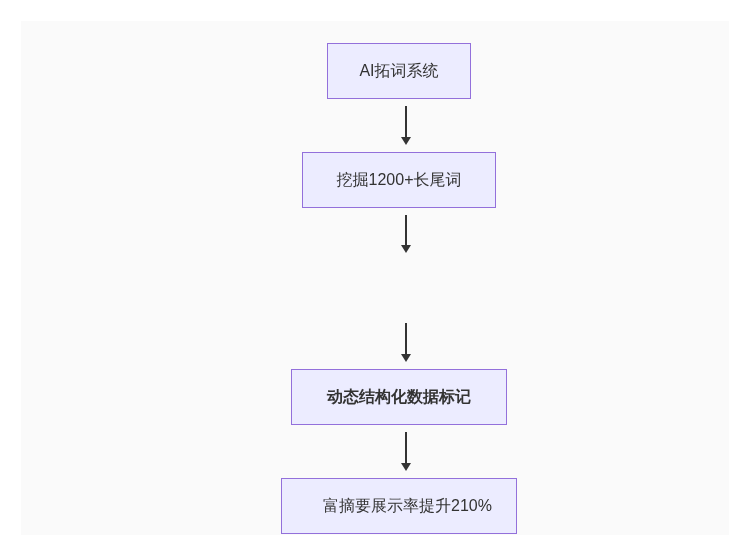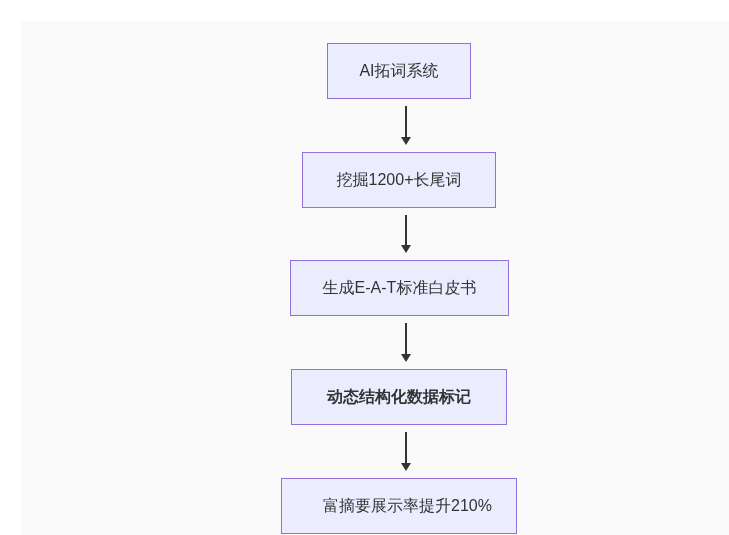--- a/index.html
+++ b/index.html
@@ -89,23 +89,20 @@
 
   <div class="node n2">
     <span class="node-label">挖掘1200+长尾词</span>
   </div>
 
   <div class="arrow a2">
     <span class="arrow-line"></span>
     <span class="arrow-head"></span>
   </div>
 
-  <div class="node n3">
-    <span class="node-label">生成E-A-T标准白皮书</span>
-  </div>
 
   <div class="arrow a3">
     <span class="arrow-line"></span>
     <span class="arrow-head"></span>
   </div>
 
   <div class="node n4">
     <span class="node-label">动态结构化数据标记</span>
   </div>
 

